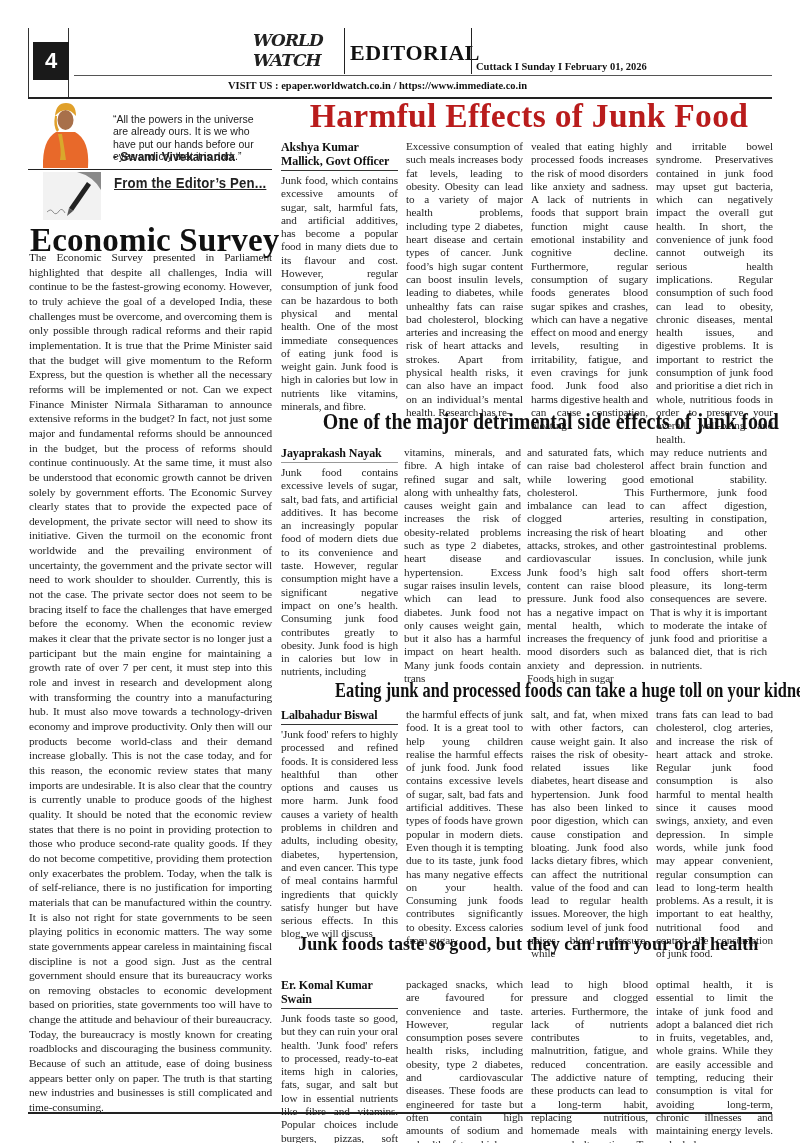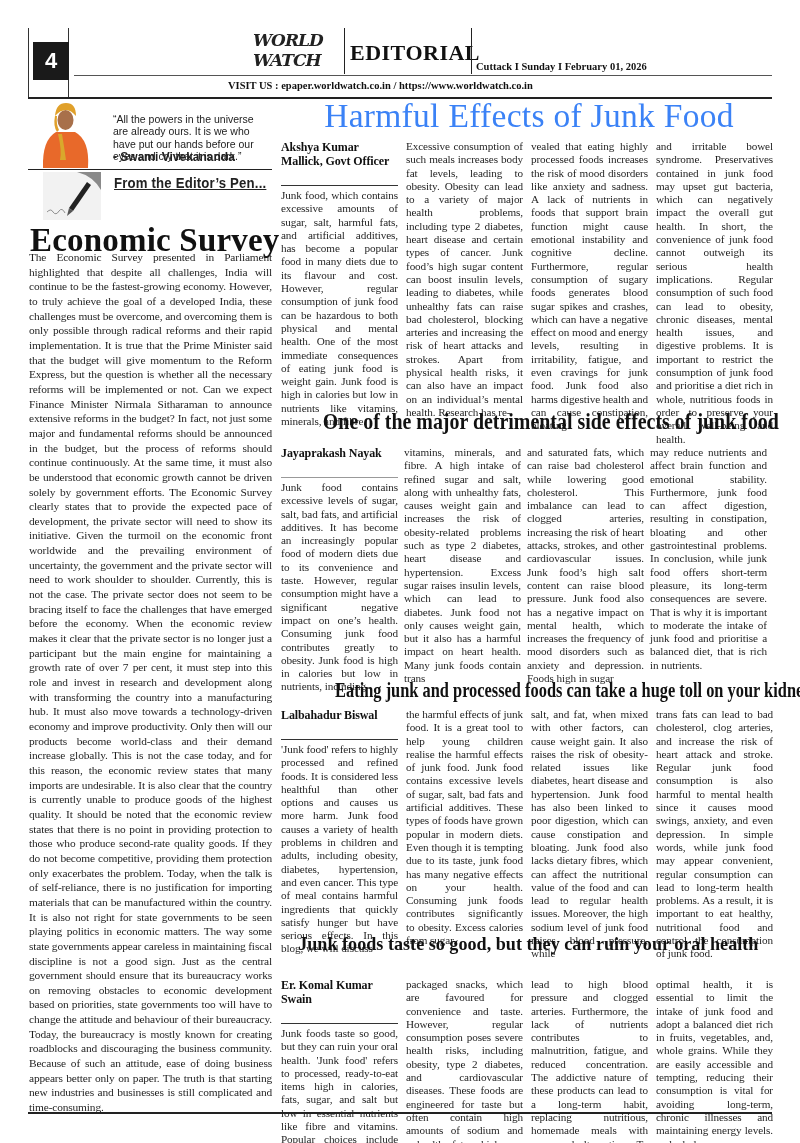--- a/index.html
+++ b/index.html
@@ -27,44 +27,44 @@
   .quote-author { position: absolute; left: 113px; top: 150px; width: 158px; text-align: left; font-family: Liberation Sans, sans-serif; font-weight: bold; font-size: 12px; color: #222; }
   .quote-rule { position: absolute; left: 28px; top: 169px; width: 244px; border-top: 1.5px solid #222; }
   .pen-img { position: absolute; left: 43px; top: 172px; width: 58px; height: 48px; }
   .editors-pen { position: absolute; left: 114px; top: 174px; font-family: "Liberation Sans", sans-serif; font-weight: bold; font-size: 15px;
     color: #222; text-decoration: underline; transform: scaleX(0.88); transform-origin: left; letter-spacing: 0.2px; }
   .econ-title { position: absolute; left: 30px; top: 222px; font-weight: bold; font-size: 33px; color: #111; letter-spacing: 0.2px; }
   .econ-body { position: absolute; left: 29px; top: 250px; width: 243px; font-size: 11.4px; line-height: 14.65px; text-align: justify; hyphens: manual; color: #1f1f1f; letter-spacing: -0.15px; }
   .left-bottom-rule { position: absolute; left: 28px; top: 1112px; width: 254px; border-top: 2px solid #222; }
 
   
-  .main-title { position: absolute; left: 282px; top: 97px; width: 494px; text-align: center; font-weight: normal; font-size: 33.5px; color: #3b82f6; letter-spacing: 0.3px; white-space: nowrap; }
+  .main-title { position: absolute; left: 282px; top: 97px; width: 494px; text-align: center; font-weight: bold; font-size: 33.5px; color: #b91c1c; letter-spacing: 0.3px; white-space: nowrap; }
   .section { position: absolute; left: 281px; width: 492px; }
   .sec-title { position: absolute; left: 0; width: 492px; text-align: center; font-weight: bold; color: #111; white-space: nowrap;
     font-family: "Liberation Serif", serif; transform-origin: center; }
   .cols { position: absolute; left: 0; display: grid; grid-template-columns: repeat(4, 117px); column-gap: 8px; width: 492px; }
   .col { font-size: 11.2px; line-height: 13.3px; text-align: justify; color: #1f1f1f; letter-spacing: -0.1px; }
-  .byline { font-weight: bold; font-size: 12px; line-height: 14px; color: #111; padding-bottom: 17px; border-bottom: 1.5px solid #333; margin-bottom: 3px; text-align: left; }
+  .byline { font-weight: bold; font-size: 12px; line-height: 14px; color: #111; padding-bottom: 2px; border-bottom: 1.5px solid #333; margin-bottom: 3px; text-align: left; }
   .byline.thin { border-bottom: 1.5px solid #999; }
   .bottom-rule { position: absolute; left: 278px; top: 1112px; width: 494px; border-top: 2px solid #222; }
 </style>
 </head>
 <body>
 
 <div class="masthead">
   <div class="page-num-wrap">
     <div class="page-num">4</div>
   </div>
   <div class="logo">WORLD WATCH</div>
   <div class="logo-sep"></div>
   <div class="edition">EDITORIAL</div>
   <div class="date-sep"></div>
   <div class="dateline">Cuttack I Sunday I February 01,  2026</div>
   <div class="mast-rule"></div>
-  <div class="visit">VISIT US : epaper.worldwatch.co.in / https://www.worldwatch.co.in</div>
+  <div class="visit">VISIT US : epaper.worldwatch.co.in / https://www.immediate.co.in</div>
   <div class="mast-bottom"></div>
 </div>
 
 <svg class="quote-img" viewBox="0 0 55 68">
   <path d="M5 68 Q4 40 18 32 L37 32 Q52 40 50 68 Z" fill="#e8692a"></path>
   <path d="M20 34 Q24 50 22 60 L28 60 Q26 46 24 34 Z" fill="#d9a82c"></path>
   <ellipse cx="27.5" cy="20" rx="8" ry="10" fill="#a8704a"></ellipse>
   <path d="M17 16 Q18 3 28 3 Q38 3 38 16 Q33 10 28 10 Q22 10 17 16 Z" fill="#e0a02a"></path>
   <path d="M17 16 Q15 26 19 32 L21 30 Q18 24 19 16 Z" fill="#e0a02a"></path>
 </svg>

